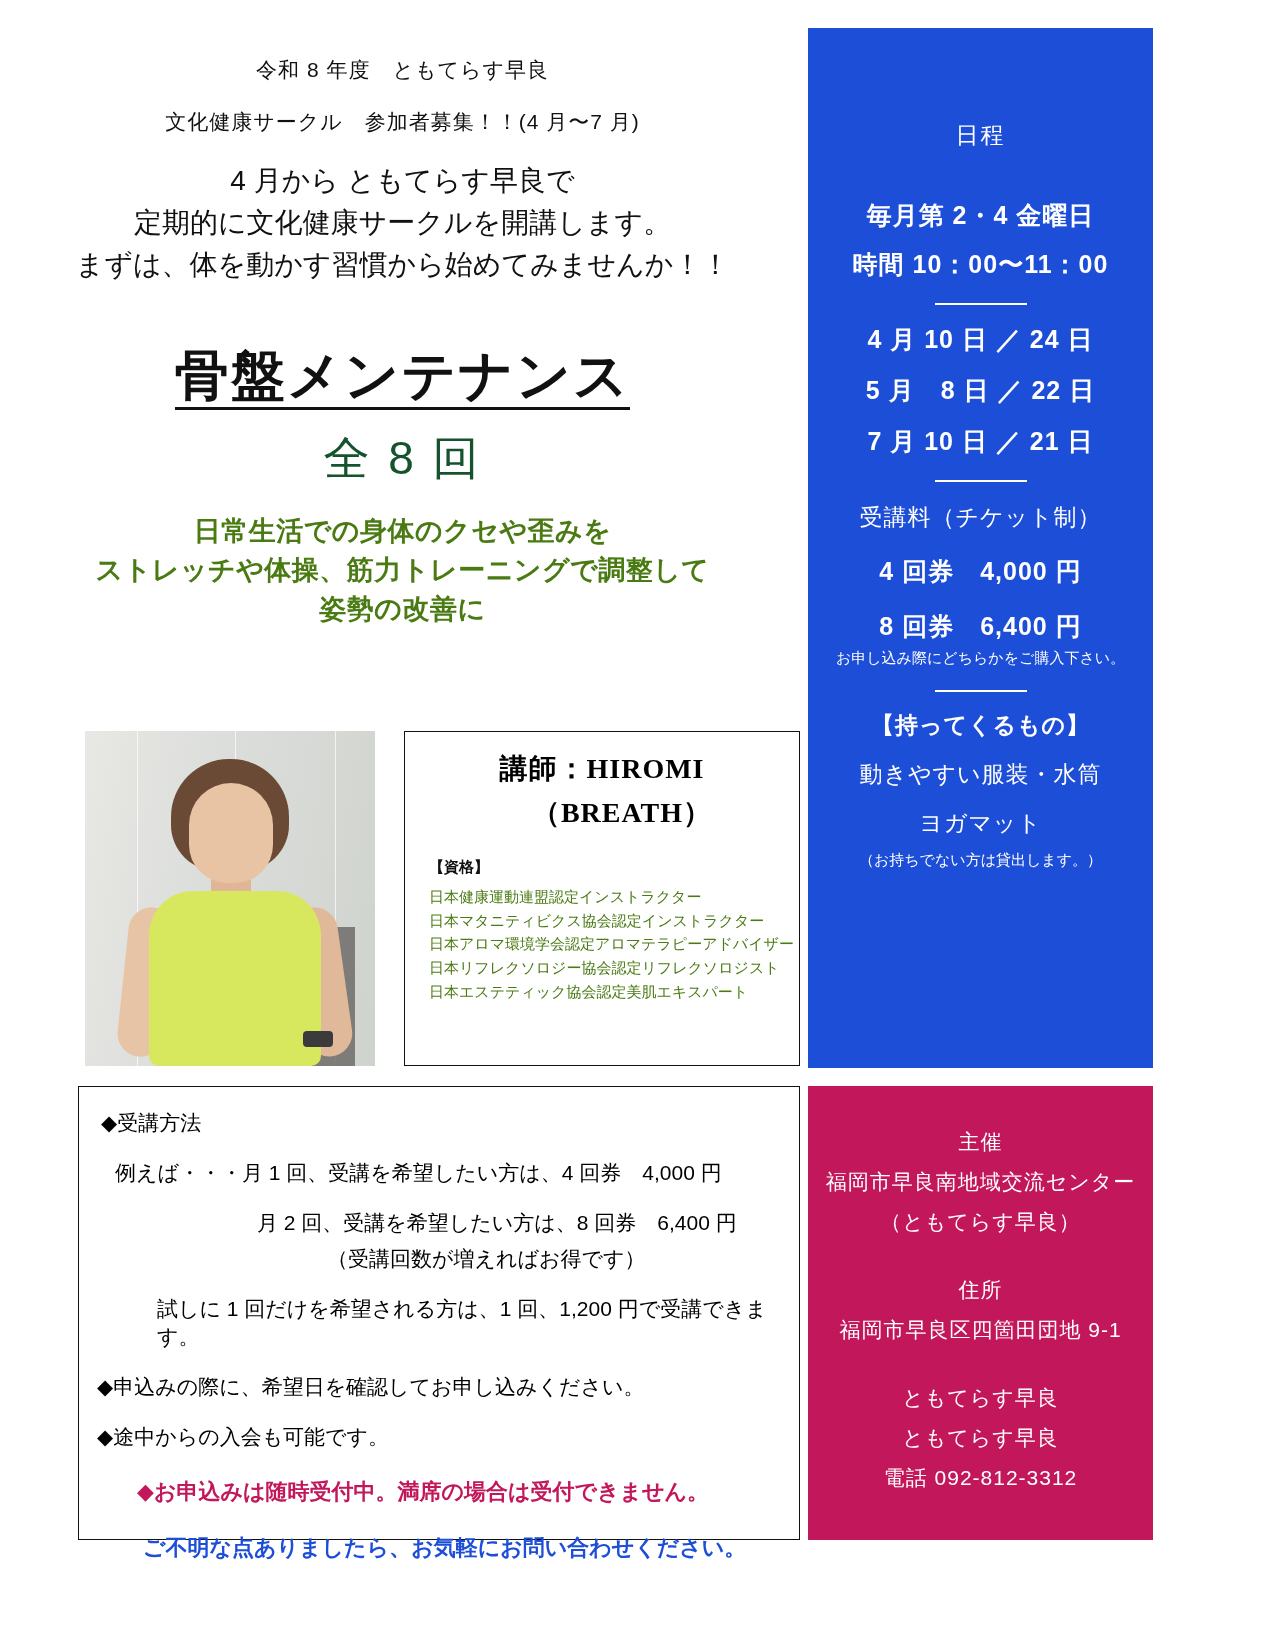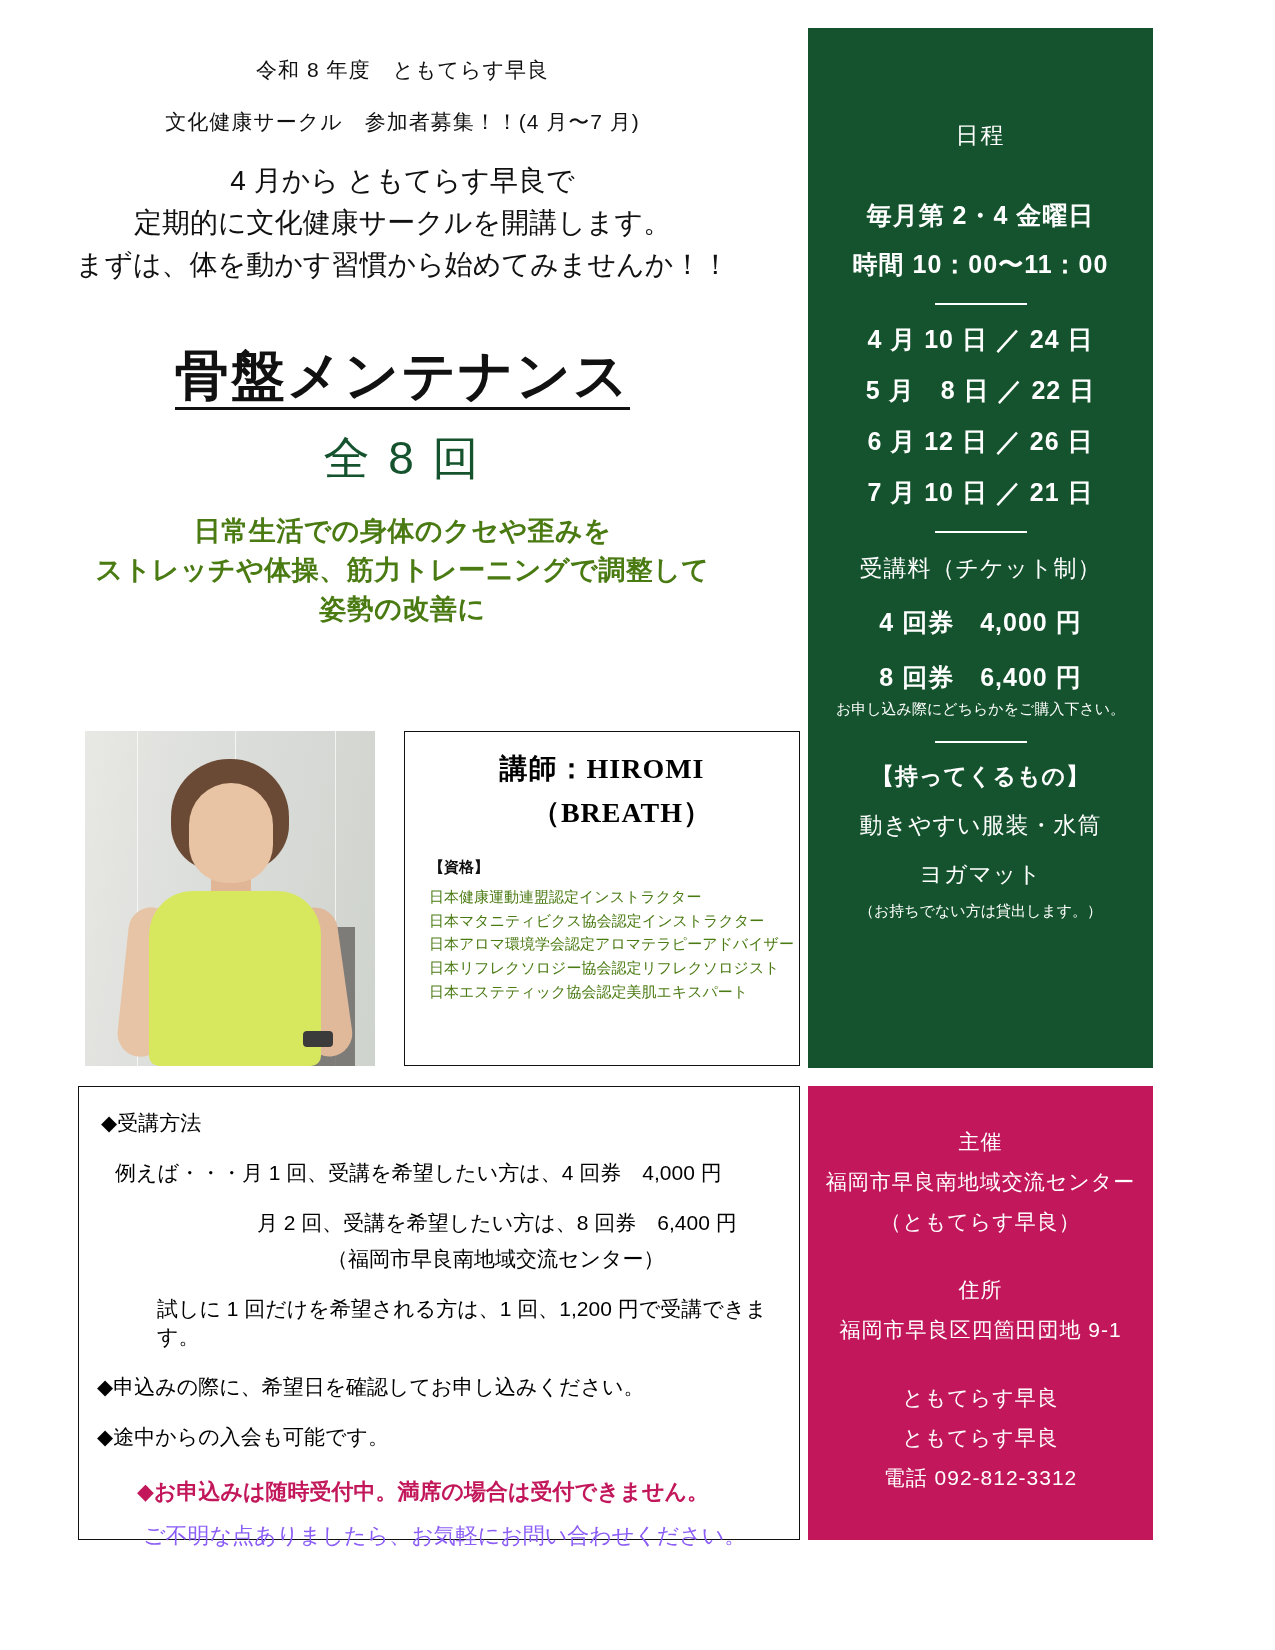--- a/index.html
+++ b/index.html
@@ -159,27 +159,27 @@
   }
   .m-line{font-size:21px;margin-top:22px;}
   .i1{margin-left:18px;}
   .i2{margin-left:160px;}
   .i3{margin-left:230px;}
   .i4{margin-left:60px;}
   .m-pink{
     color:#c2185b;font-weight:bold;font-size:22px;margin-top:26px;margin-left:40px;
   }
   .m-pink2{
-    color:#8b5cf6;font-weight:normal;font-size:22px;margin-top:14px;margin-left:46px;
+    color:#1d4ed8;font-weight:bold;font-size:22px;margin-top:26px;margin-left:46px;
   }
 
   
   .right-green{
     position:absolute;left:808px;top:28px;width:345px;height:1040px;
-    background:#14532d;
+    background:#1d4ed8;
     color:#ffffff;
     box-sizing:border-box;
     text-align:center;
   }
   .rg-title{font-size:23px;margin-top:92px;letter-spacing:2px;}
   .rg-l1{font-size:25px;margin-top:48px;font-weight:bold;letter-spacing:1px;}
   .rg-l2{font-size:25px;margin-top:16px;font-weight:bold;letter-spacing:1px;}
   .rg-l3{font-size:19px;margin-top:14px;letter-spacing:1px;}
   .rule{
     width:92px;height:0;border-top:2px solid #ffffff;margin:22px auto 0 auto;
@@ -257,37 +257,36 @@
         <div>日本アロマ環境学会認定アロマテラピーアドバイザー</div>
         <div>日本リフレクソロジー協会認定リフレクソロジスト</div>
         <div>日本エステティック協会認定美肌エキスパート</div>
       </div>
     </div>
 
     <div class="method-box">
       <div class="m-head">◆受講方法</div>
       <div class="m-line i1">例えば・・・月 1 回、受講を希望したい方は、4 回券　4,000 円</div>
       <div class="m-line i2">月 2 回、受講を希望したい方は、8 回券　6,400 円</div>
-      <div class="m-line i3" style="margin-top:8px">（福岡市早良南地域交流センター）</div>
+      <div class="m-line i3" style="margin-top:8px">（受講回数が増えればお得です）</div>
       <div class="m-line i4">試しに 1 回だけを希望される方は、1 回、1,200 円で受講できます。</div>
       <div class="m-line">◆申込みの際に、希望日を確認してお申し込みください。</div>
       <div class="m-line">◆途中からの入会も可能です。</div>
       <div class="m-pink">◆お申込みは随時受付中。満席の場合は受付できません。</div>
       <div class="m-pink2">ご不明な点ありましたら、お気軽にお問い合わせください。</div>
     </div>
   </div>
 
   <div class="right-green">
     <div class="rg-title">日程</div>
     <div class="rg-l1">毎月第 2・4 金曜日</div>
     <div class="rg-l2">時間 10：00〜11：00</div>
     <div class="rule"></div>
     <div class="rg-date">4 月 10 日 ／ 24 日</div>
     <div class="rg-date">5 月　8 日 ／ 22 日</div>
-    <div class="rg-date">6 月 12 日 ／ 26 日</div>
     <div class="rg-date">7 月 10 日 ／ 21 日</div>
     <div class="rule"></div>
     <div class="rg-fee-title">受講料（チケット制）</div>
     <div class="rg-fee">4 回券　4,000 円</div>
     <div class="rg-fee">8 回券　6,400 円</div>
     <div class="rg-note">お申し込み際にどちらかをご購入下さい。</div>
     <div class="rule"></div>
     <div class="rg-bring">【持ってくるもの】</div>
     <div class="rg-bring2">動きやすい服装・水筒</div>
     <div class="rg-bring3">ヨガマット</div>

